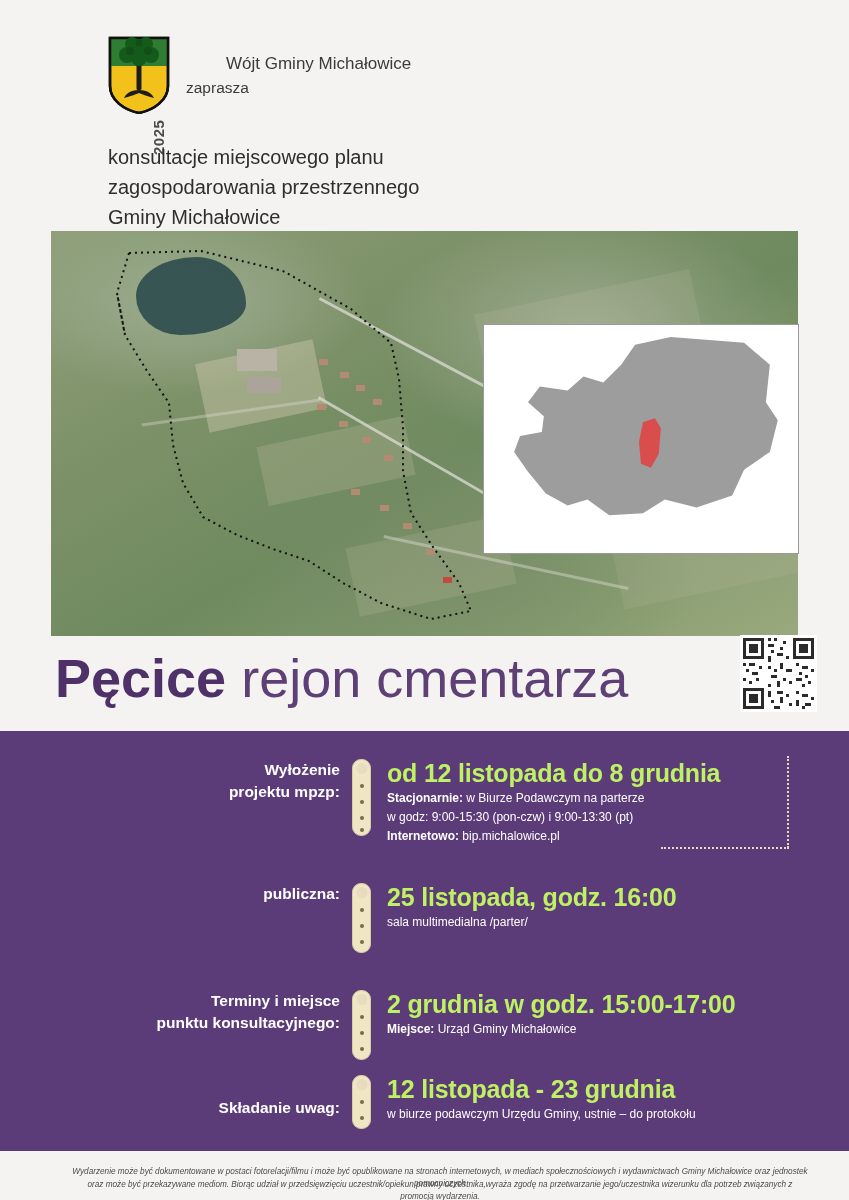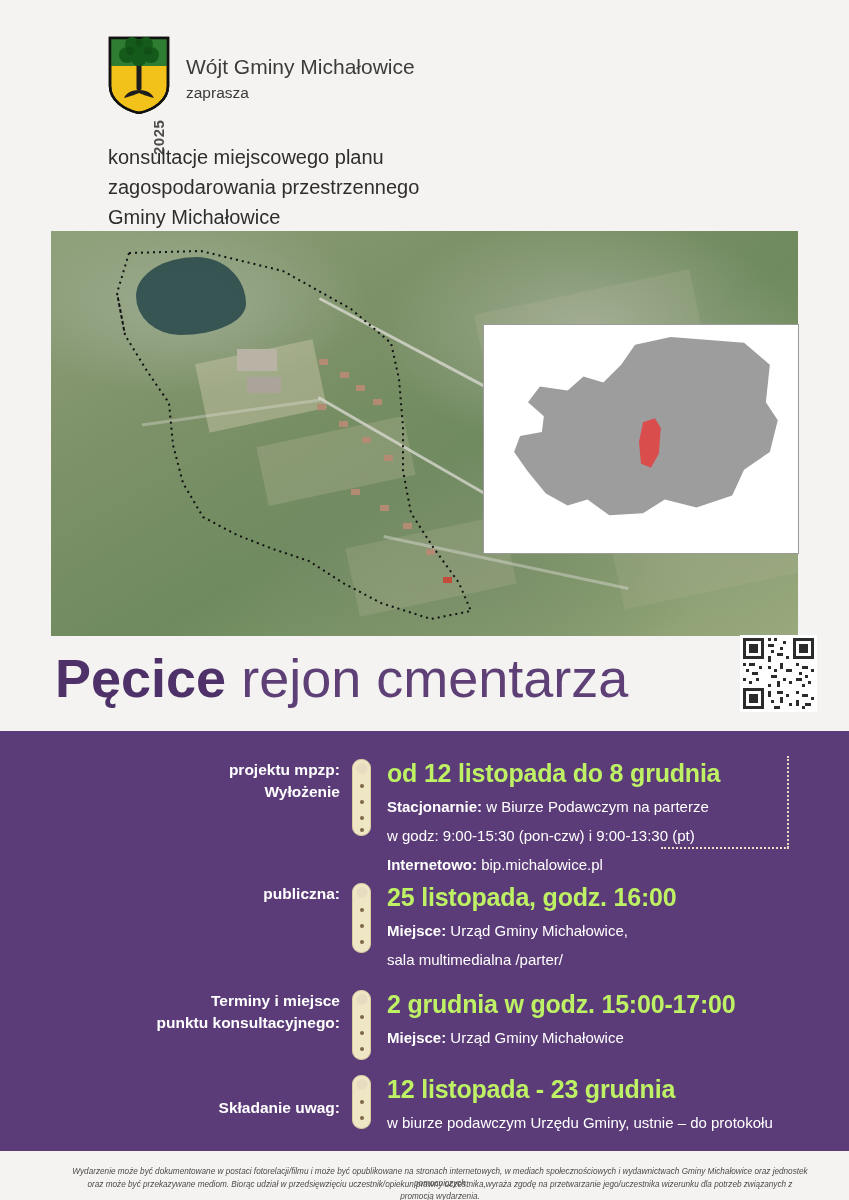--- a/index.html
+++ b/index.html
@@ -48,23 +48,24 @@
     height: 78px;
   }
 
   .header-text {
     position: absolute;
     left: 186px;
     top: 52px;
     line-height: 1.45;
   }
   .header-text .l1 {
-    font-size: 21px;
+    font-size: 17px;
     color: #3b3b3b;
     font-weight: 400;
+    margin-left: 40px;
   }
   .header-text .l2 {
     font-size: 15.5px;
     color: #3b3b3b;
     font-weight: 400;
   }
 
   .subject {
     position: absolute;
     left: 108px;
@@ -200,24 +201,24 @@
     color: #ffffff;
   }
   .content .big {
     font-size: 25px;
     font-weight: bold;
     color: #bef264;
     line-height: 1.15;
     letter-spacing: -0.2px;
   }
   .content .line {
-    font-size: 15px;
+    font-size: 12px;
     line-height: 1.42;
     color: #ffffff;
-    margin-top: 8px;
+    margin-top: 2px;
   }
   .content .line b {
     font-weight: bold;
   }
 
   .dotted-track {
     position: absolute;
     border-left: 2px dotted #e7dcc0;
   }
   .dotted-h {
@@ -427,22 +428,22 @@
           <rect x="65" y="68" width="6" height="3"></rect>
         <rect x="62" y="71" width="3" height="3"></rect>
       </g>
     </svg>
   </div>
 
   <div class="panel">
 
     <div class="row" style="top:28px;">
       <div class="label">
+        <div>Wyłożenie</div>
         <div>projektu mpzp:</div>
-        <div>Wyłożenie</div>
       </div>
       <div class="capsule" style="left:352px; top:0px; height:75px;">
         <span class="head"></span>
         <span class="dot" style="top:24px;"></span>
         <span class="dot" style="top:40px;"></span>
         <span class="dot" style="top:56px;"></span>
         <span class="dot" style="top:68px;"></span>
       </div>
       <div class="dotted-track" style="left:787px; top:-3px; height:92px;"></div>
       <div class="dotted-h" style="left:661px; top:88px; width:128px;"></div>
@@ -466,23 +467,20 @@
       </div>
       <div class="capsule" style="left:352px; top:0px; height:68px;">
         <span class="head"></span>
         <span class="dot" style="top:24px;"></span>
         <span class="dot" style="top:40px;"></span>
         <span class="dot" style="top:56px;"></span>
       </div>
       <div class="content">
         <div class="big">25 listopada, godz. 16:00</div>
         <div class="line">
-          <b>Miejsce:</b><span> Urząd Gminy Michałowice,</span>
-        </div>
-        <div class="line">
           <span>sala multimedialna /parter/</span>
         </div>
       </div>
     </div>
 
     <div class="row" style="top:259px;">
       <div class="label">
         <div>Terminy i miejsce</div>
         <div>punktu konsultacyjnego:</div>
       </div>

